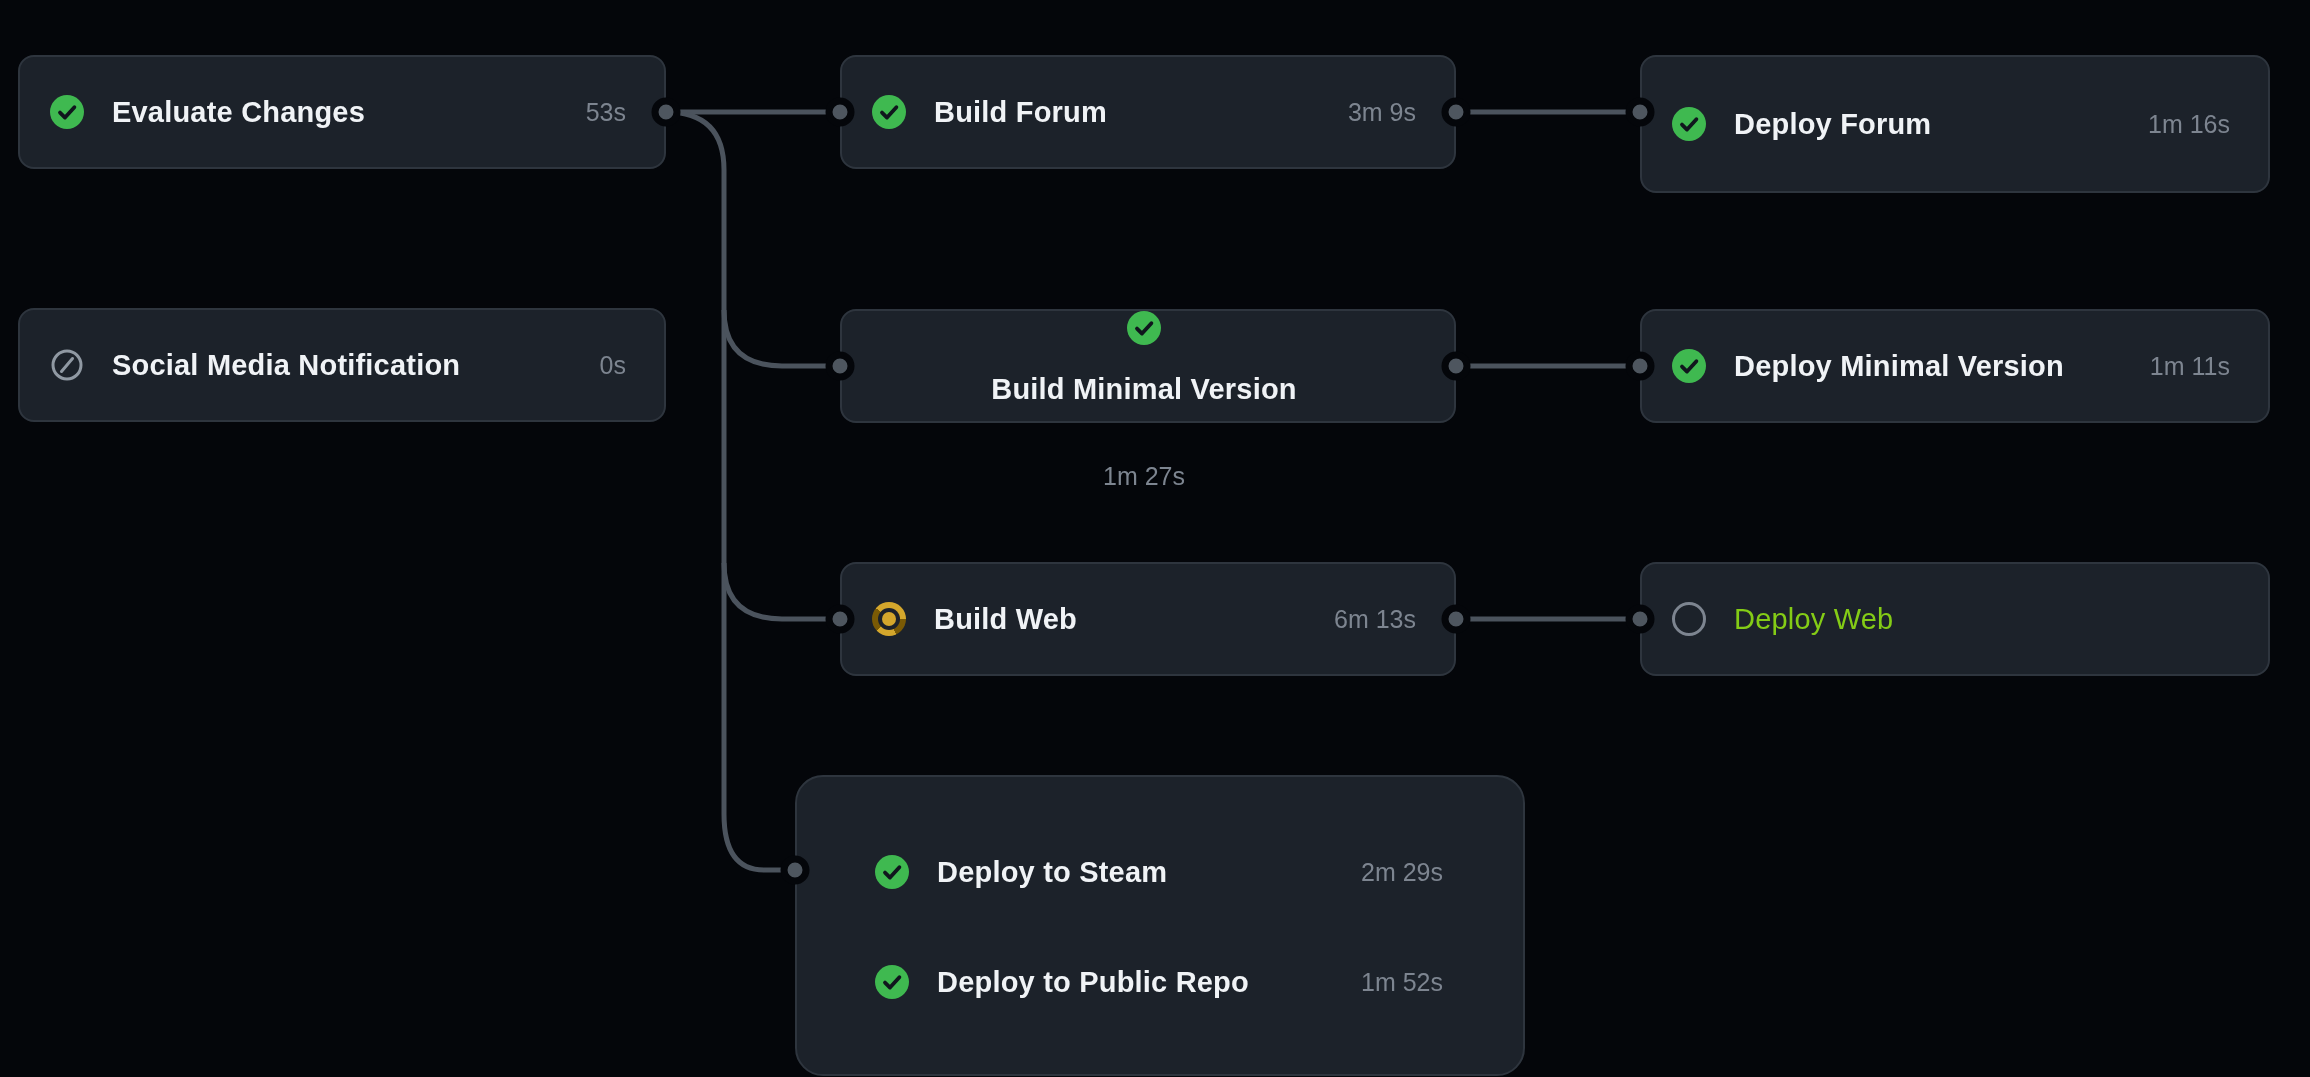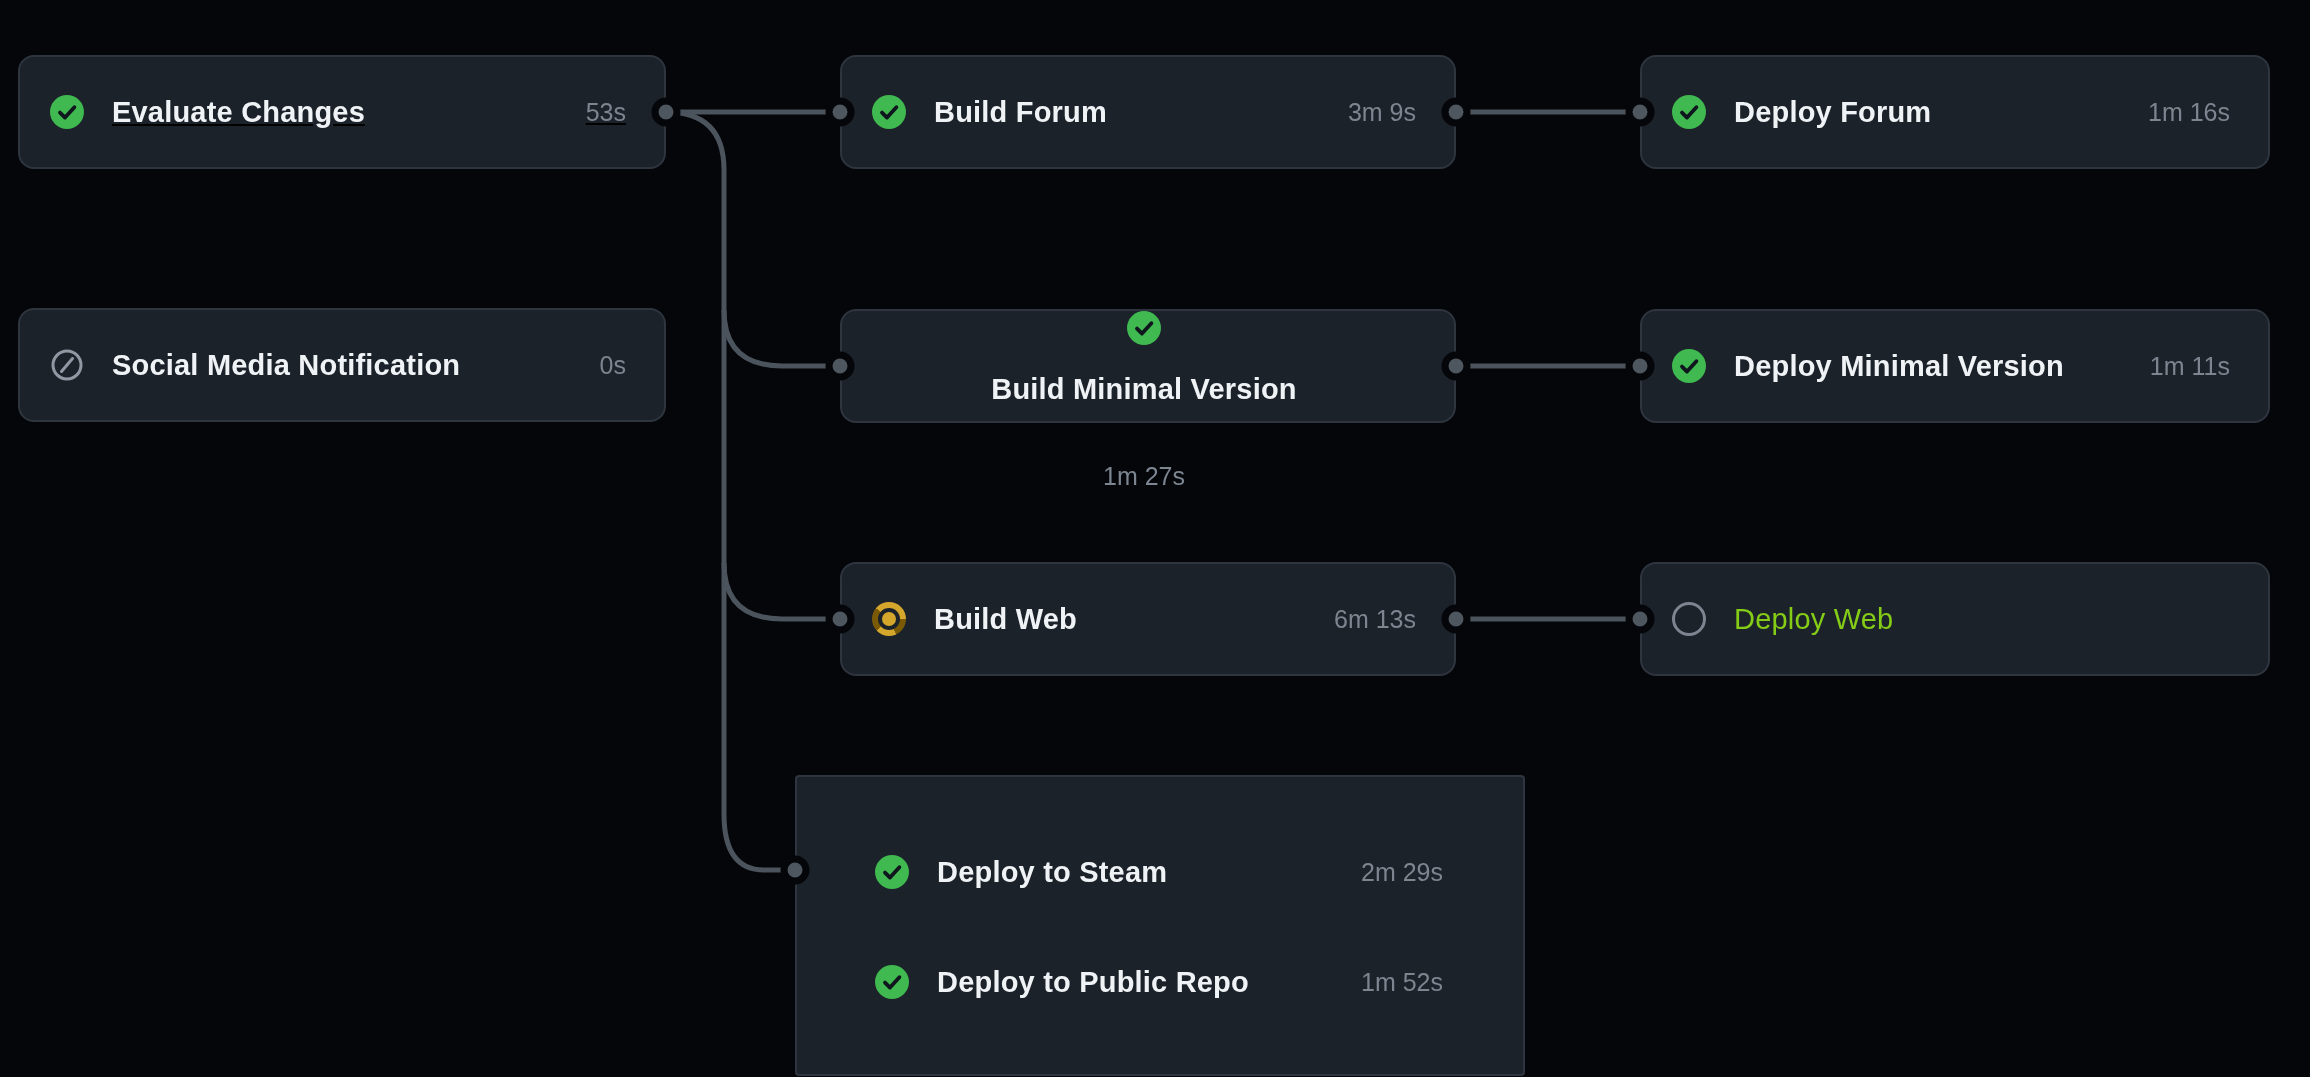--- a/index.html
+++ b/index.html
@@ -19,21 +19,21 @@
     display:flex;
     align-items:center;
     padding:0 38px 0 30px;
     gap:28px;
     z-index:1;
   }
   .group-card{
     position:absolute;
     background:#1c222a;
     border:2px solid #2e353e;
-    border-radius:4px;
+    border-radius:28px;
     box-sizing:border-box;
     z-index:1;
   }
   .group-row{
     position:absolute;
     left:78px;right:80px;height:60px;
     display:flex;align-items:center;gap:28px;
   }
   .label{
     font-size:29px;
@@ -92,21 +92,21 @@
     position:absolute;inset:0;
     z-index:5;
     pointer-events:none;
   }
 </style>
 </head>
 <body>
 
 <div class="canvas">
 
-  <div class="card" style="left:18px;top:55px;width:648px;height:114px;text-decoration:underline;">
+  <div class="card" style="left:18px;top:55px;width:648px;height:114px;">
     <span class="icon ic-success">
       <svg viewBox="0 0 34 34">
           <path d="M10 17.6 L15 22.6 L24.4 12.2" fill="none" stroke="#10161d" stroke-width="3.8" stroke-linecap="round" stroke-linejoin="round"></path>
         </svg>
     </span>
     <span class="label">Evaluate Changes</span>
     <span class="spacer"></span>
     <span class="duration">53s</span>
   </div>
 
@@ -144,21 +144,21 @@
     <span class="duration">1m 27s</span>
   </div>
 
   <div class="card" style="left:840px;top:562px;width:616px;height:114px;">
     <span class="icon ic-progress"></span>
     <span class="label">Build Web</span>
     <span class="spacer"></span>
     <span class="duration">6m 13s</span>
   </div>
 
-  <div class="card" style="left:1640px;top:55px;width:630px;height:114px;">
+  <div class="card" style="left:1640px;top:55px;width:630px;height:138px;">
     <span class="icon ic-success">
       <svg viewBox="0 0 34 34">
           <path d="M10 17.6 L15 22.6 L24.4 12.2" fill="none" stroke="#10161d" stroke-width="3.8" stroke-linecap="round" stroke-linejoin="round"></path>
         </svg>
     </span>
     <span class="label">Deploy Forum</span>
     <span class="spacer"></span>
     <span class="duration">1m 16s</span>
   </div>
 

